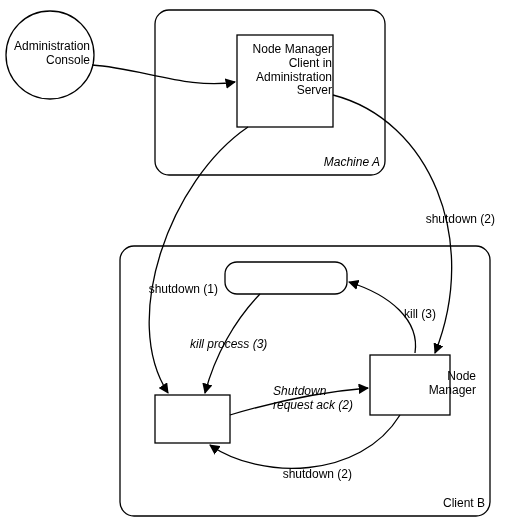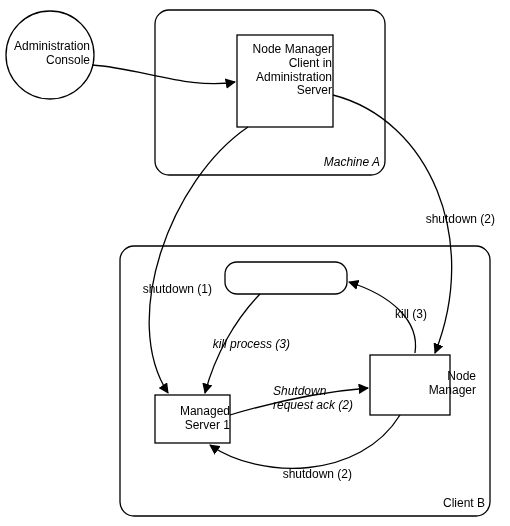--- a/index.html
+++ b/index.html
@@ -73,31 +73,29 @@
 Client in
 Administration
 Server</div>
 
 <div class="label" style="left:300px; top:156px; width:80px; text-align:right;font-style:italic;">Machine A</div>
 
 
 <div class="label" style="left:370px; top:370px; width:80px;padding-left:26px;">Node
 Manager</div>
 
-<div class="label" style="left:155px; top:405px; width:75px;">Managed
-Server 1</div>
 
 <div class="label" style="left:395px; top:497px; width:90px; text-align:right;">Client B</div>
 
-<div class="label" style="left:132px; top:283px; width:80px; ">shutdown (1)</div>
+<div class="label" style="left:138px; top:283px; width:80px; ">shutdown (1)</div>
 
 <div class="label" style="left:415px; top:213px; width:80px;">shutdown (2)</div>
 
-<div class="label italic" style="left:190px; top:338px; width:100px; text-align:right;">kill process (3)</div>
+<div class="label italic" style="left:190px; top:338px; width:100px; text-align:left;">kill process (3)</div>
 
-<div class="label" style="left:395px; top:308px; width:50px; text-align:left;">kill (3)</div>
+<div class="label" style="left:395px; top:308px; width:50px; text-align:center;">kill (3)</div>
 
 <div class="label italic" style="left:273px; top:385px; width:100px; text-align:left;">Shutdown
 request ack (2)</div>
 
 <div class="label" style="left:262px; top:468px; width:90px;">shutdown (2)</div>
 
 </div>
 
 </body></html>

